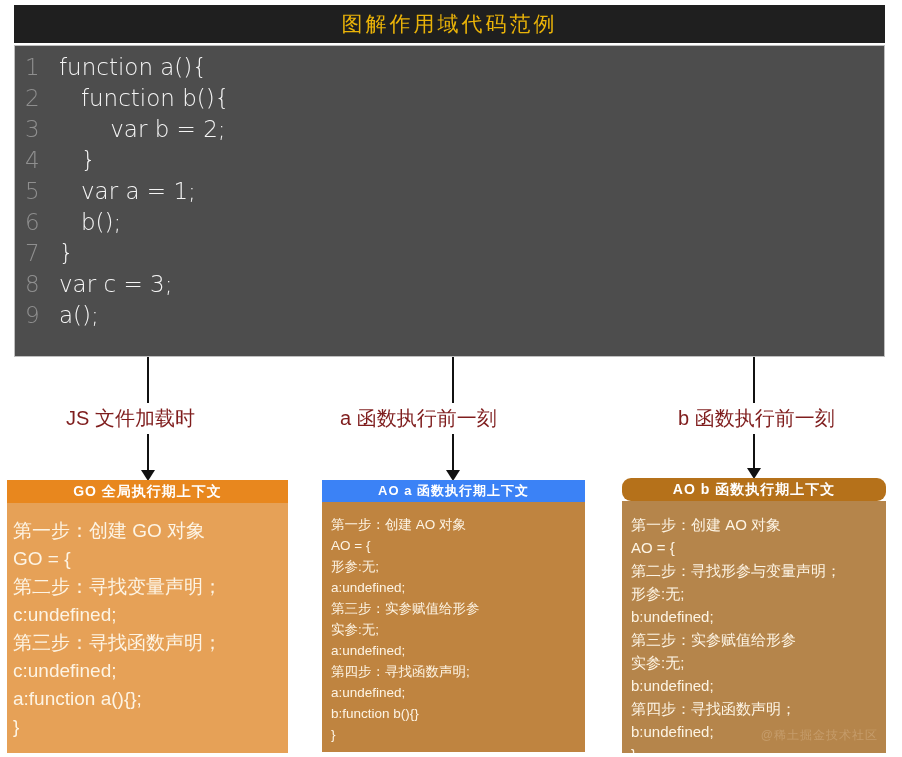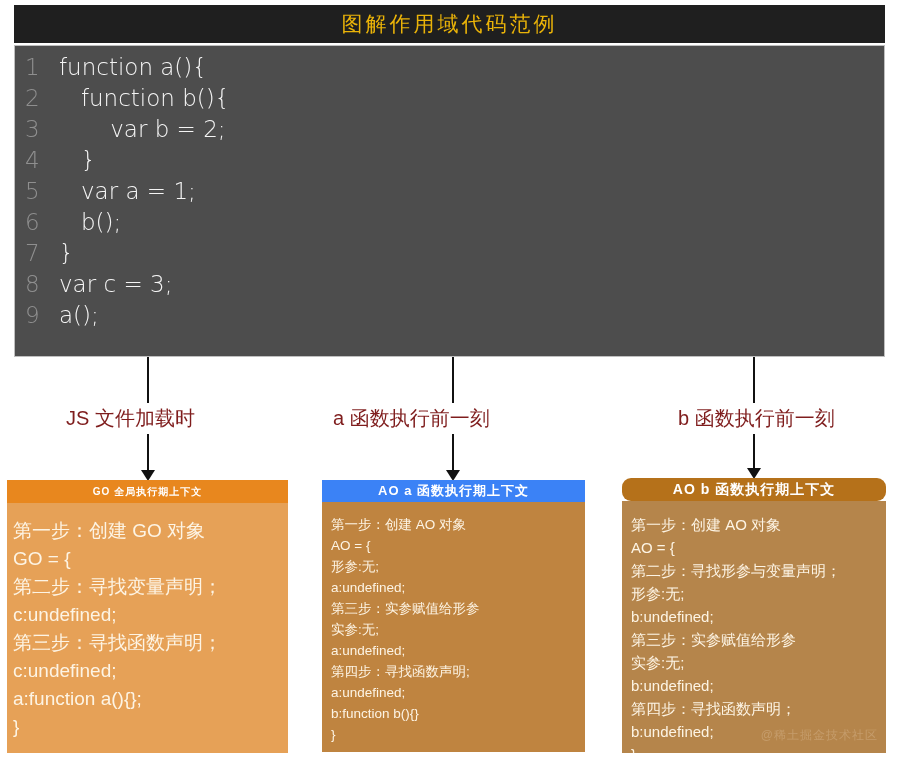--- a/index.html
+++ b/index.html
@@ -107,21 +107,21 @@
     box-sizing: border-box;
     color: #fdf4e4;
     position: relative;
   }
   .panel-body .row {
     white-space: pre;
   }
 
   
   #panel-go { left: 7px; top: 480px; width: 281px; height: 273px; }
-  #panel-go .panel-header { background: #e8871e; height: 23px; line-height: 23px; font-size: 10px; }
+  #panel-go .panel-header { background: #e8871e; height: 23px; line-height: 23px; font-size: 14px; }
   #panel-go .panel-body { background: #e6a157; height: 250px; padding: 14px 10px 0 6px; font-size: 19px; line-height: 28px; }
 
   
   #panel-ao-a { left: 322px; top: 480px; width: 263px; height: 272px; }
   #panel-ao-a .panel-header { background: #b5711a; height: 22px; line-height: 22px; font-size: 13px; }
   #panel-ao-a .panel-body { background: #bf8440; height: 250px; padding: 12px 9px 0 9px; font-size: 13.5px; line-height: 21px; }
 
   
   #panel-ao-b { left: 622px; top: 478px; width: 264px; height: 275px; }
   #panel-ao-b .panel-header { background: #b5711a; height: 23px; line-height: 23px; font-size: 14px; }
@@ -189,21 +189,21 @@
 
 <div class="arrow" style="left:452px; top:357px; height:120px;"></div>
 <div class="arrow-head" style="left:446px; top:470px;"></div>
 
 <div class="arrow" style="left:753px; top:357px; height:118px;"></div>
 <div class="arrow-head" style="left:747px; top:468px;"></div>
 
 <div class="caption" style="left:60px; top:403px;">
   <span>JS 文件加载时</span>
 </div>
-<div class="caption" style="left:327px; top:403px;">
+<div class="caption" style="left:334px; top:403px;">
   <span>a 函数执行前一刻</span>
 </div>
 <div class="caption" style="left:672px; top:403px;">
   <span>b 函数执行前一刻</span>
 </div>
 
 <div class="panel" id="panel-go">
   <div class="panel-header" style="background: rgb(232, 135, 30);">GO 全局执行期上下文</div>
   <div class="panel-body" id="panel-go-body" style="background: rgb(230, 161, 87);">
       <div class="row">第一步：创建 GO 对象</div>

